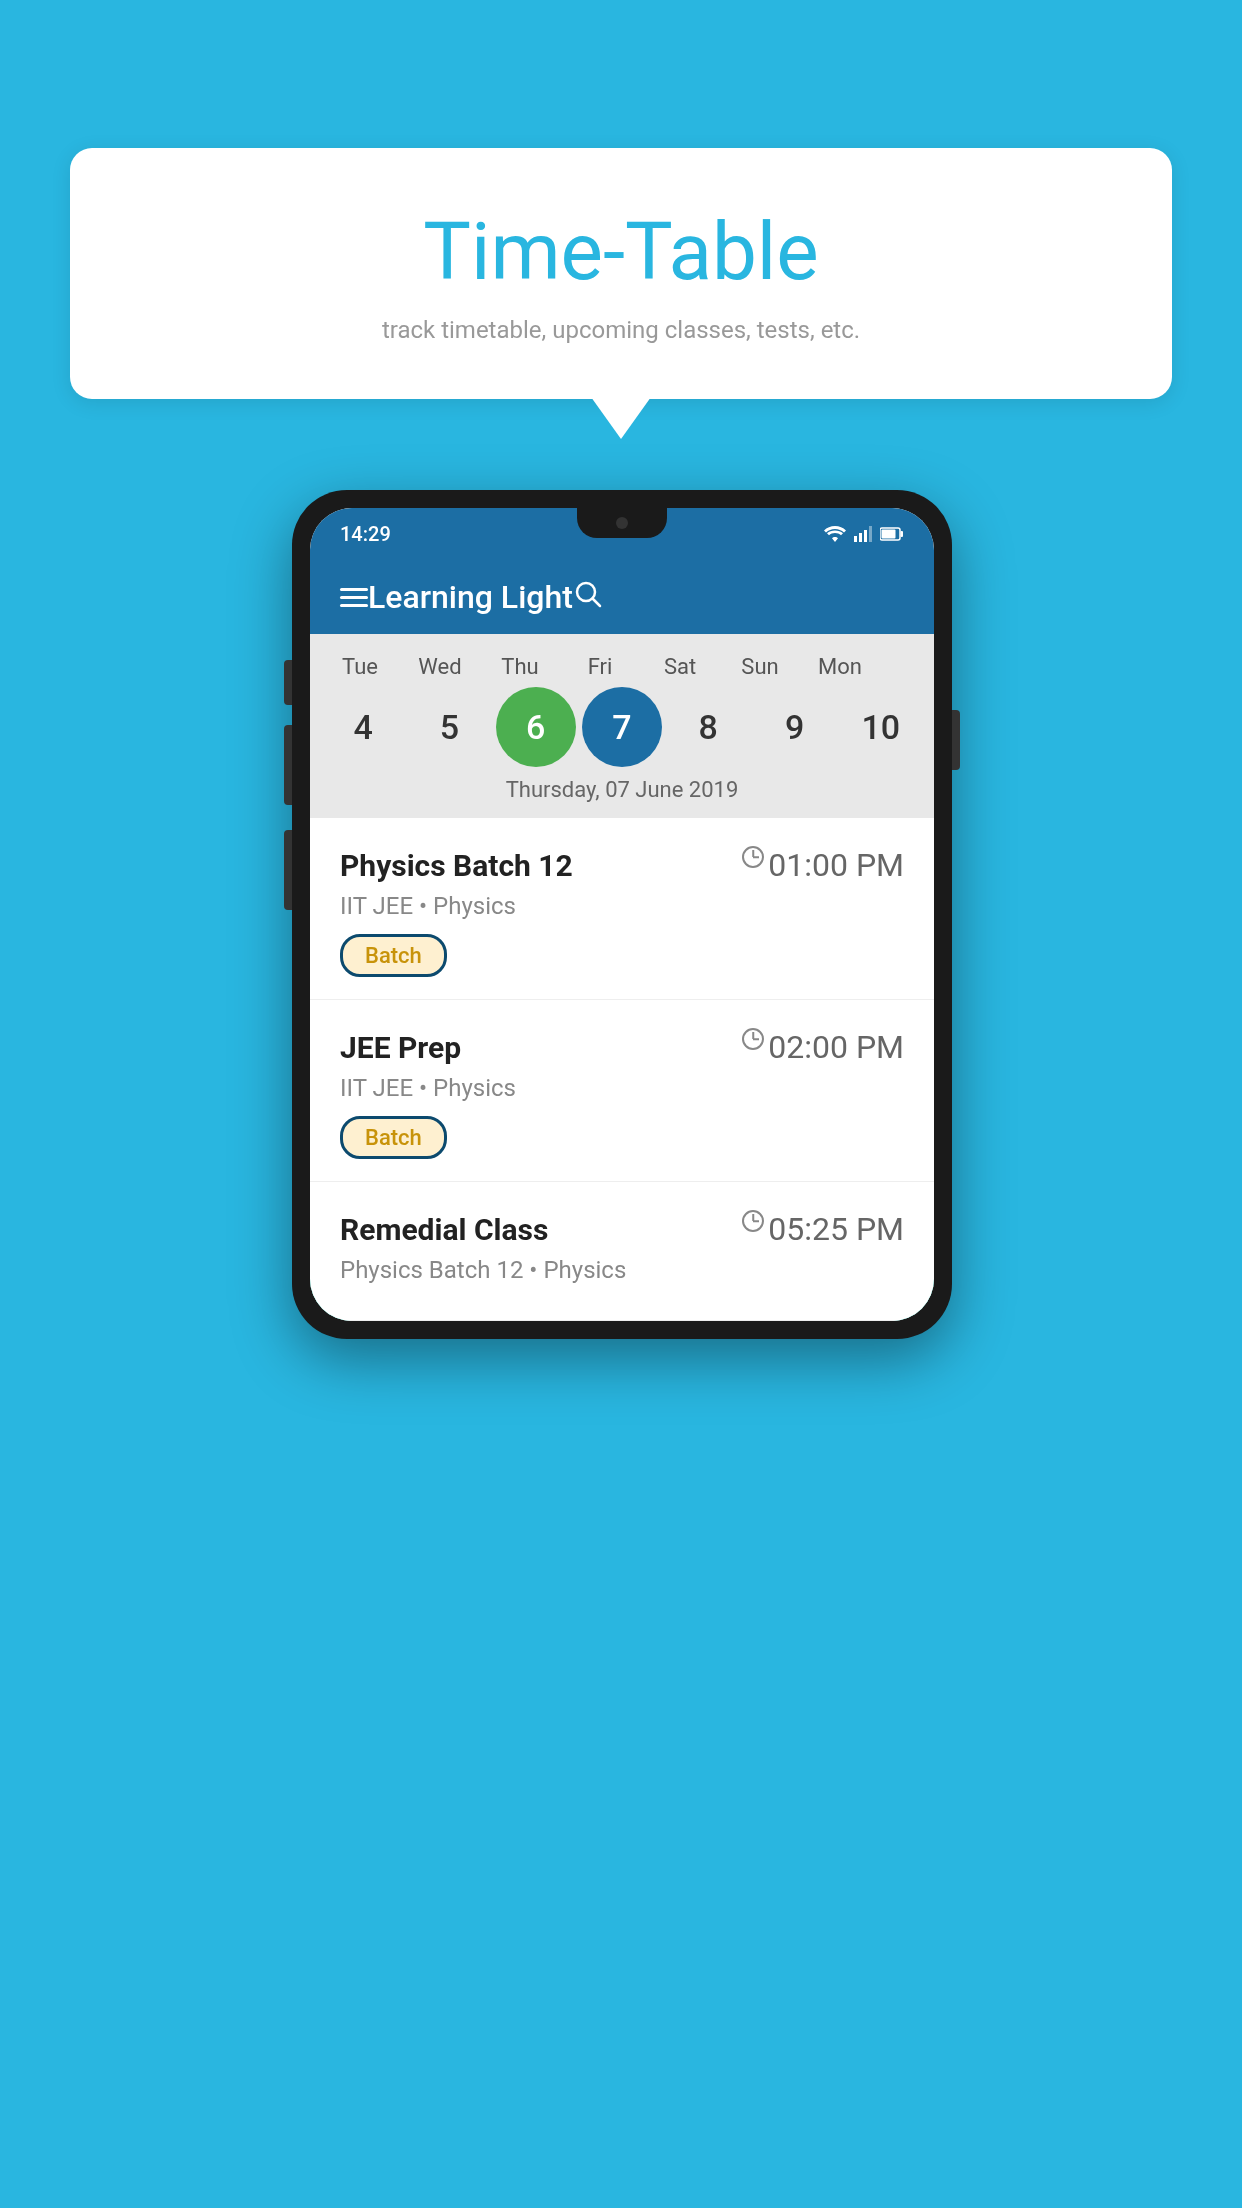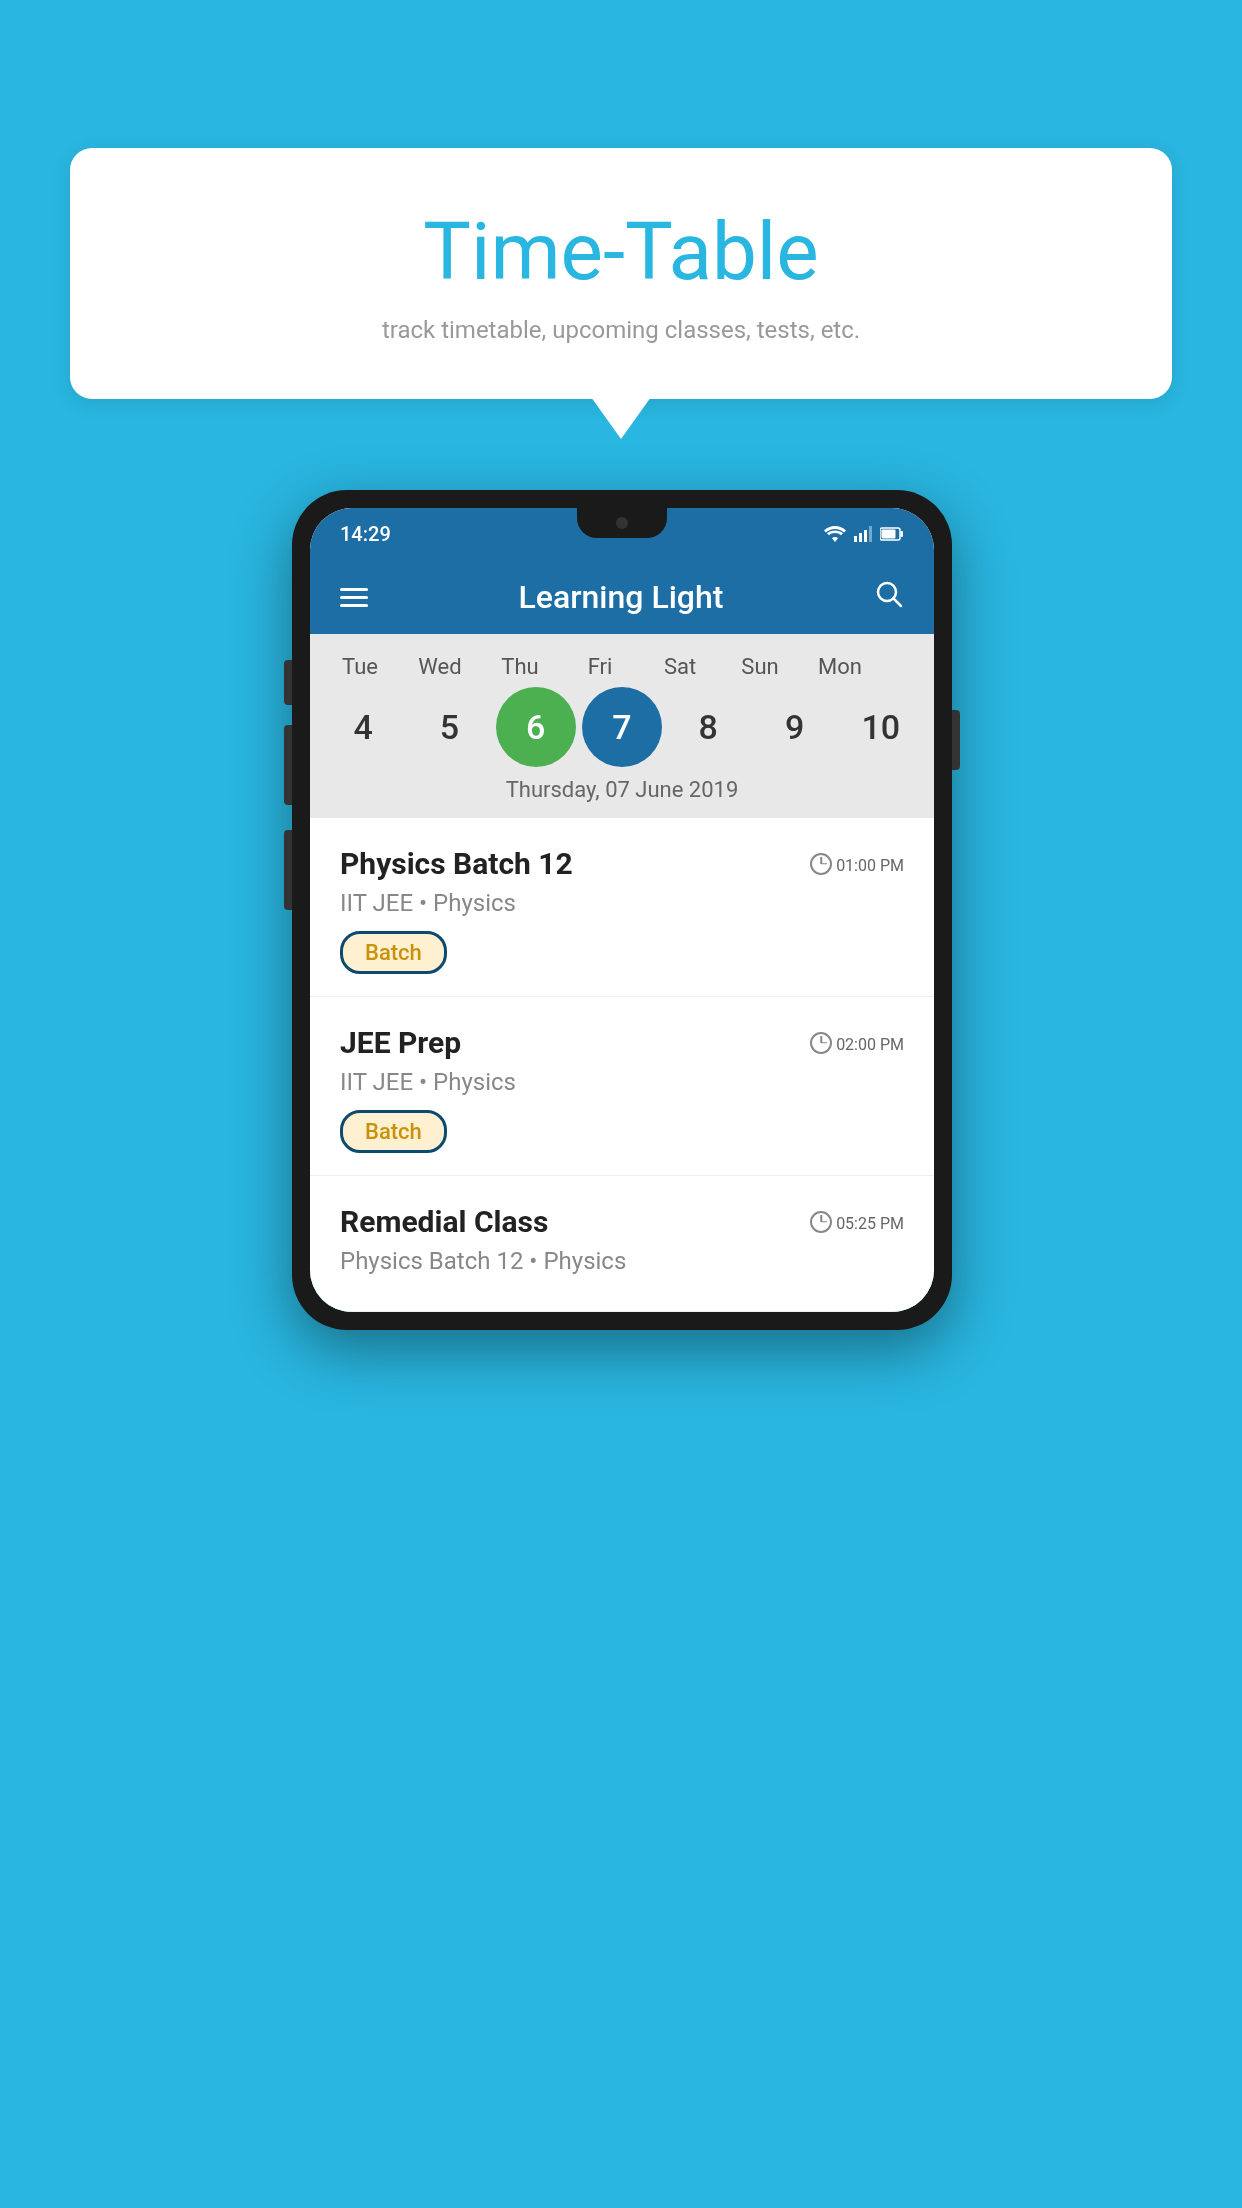--- a/index.html
+++ b/index.html
@@ -129,21 +129,21 @@
     .status-icons svg {
       fill: white;
     }
 
     
     .app-header {
       background: #1c6ea4;
       padding: 18px 30px;
       display: flex;
       align-items: center;
-      justify-content: space-between;
+      justify-content: flex-start;
     }
 
     .hamburger-icon {
       display: flex;
       flex-direction: column;
       gap: 5px;
       cursor: pointer;
     }
 
     .hamburger-icon span {
@@ -240,24 +240,24 @@
       margin-bottom: 8px;
     }
 
     .schedule-item-title {
       font-size: 30px;
       font-weight: 700;
       color: #222;
     }
 
     .schedule-item-time {
-      font-size: 16px;
+      font-size: 32px;
       color: #666;
       display: flex;
-      align-items: flex-end;
+      align-items: flex-start;
       gap: 4px;
     }
 
     .schedule-item-subtitle {
       font-size: 24px;
       color: #888;
       margin-bottom: 14px;
     }
 
     .batch-badge {

